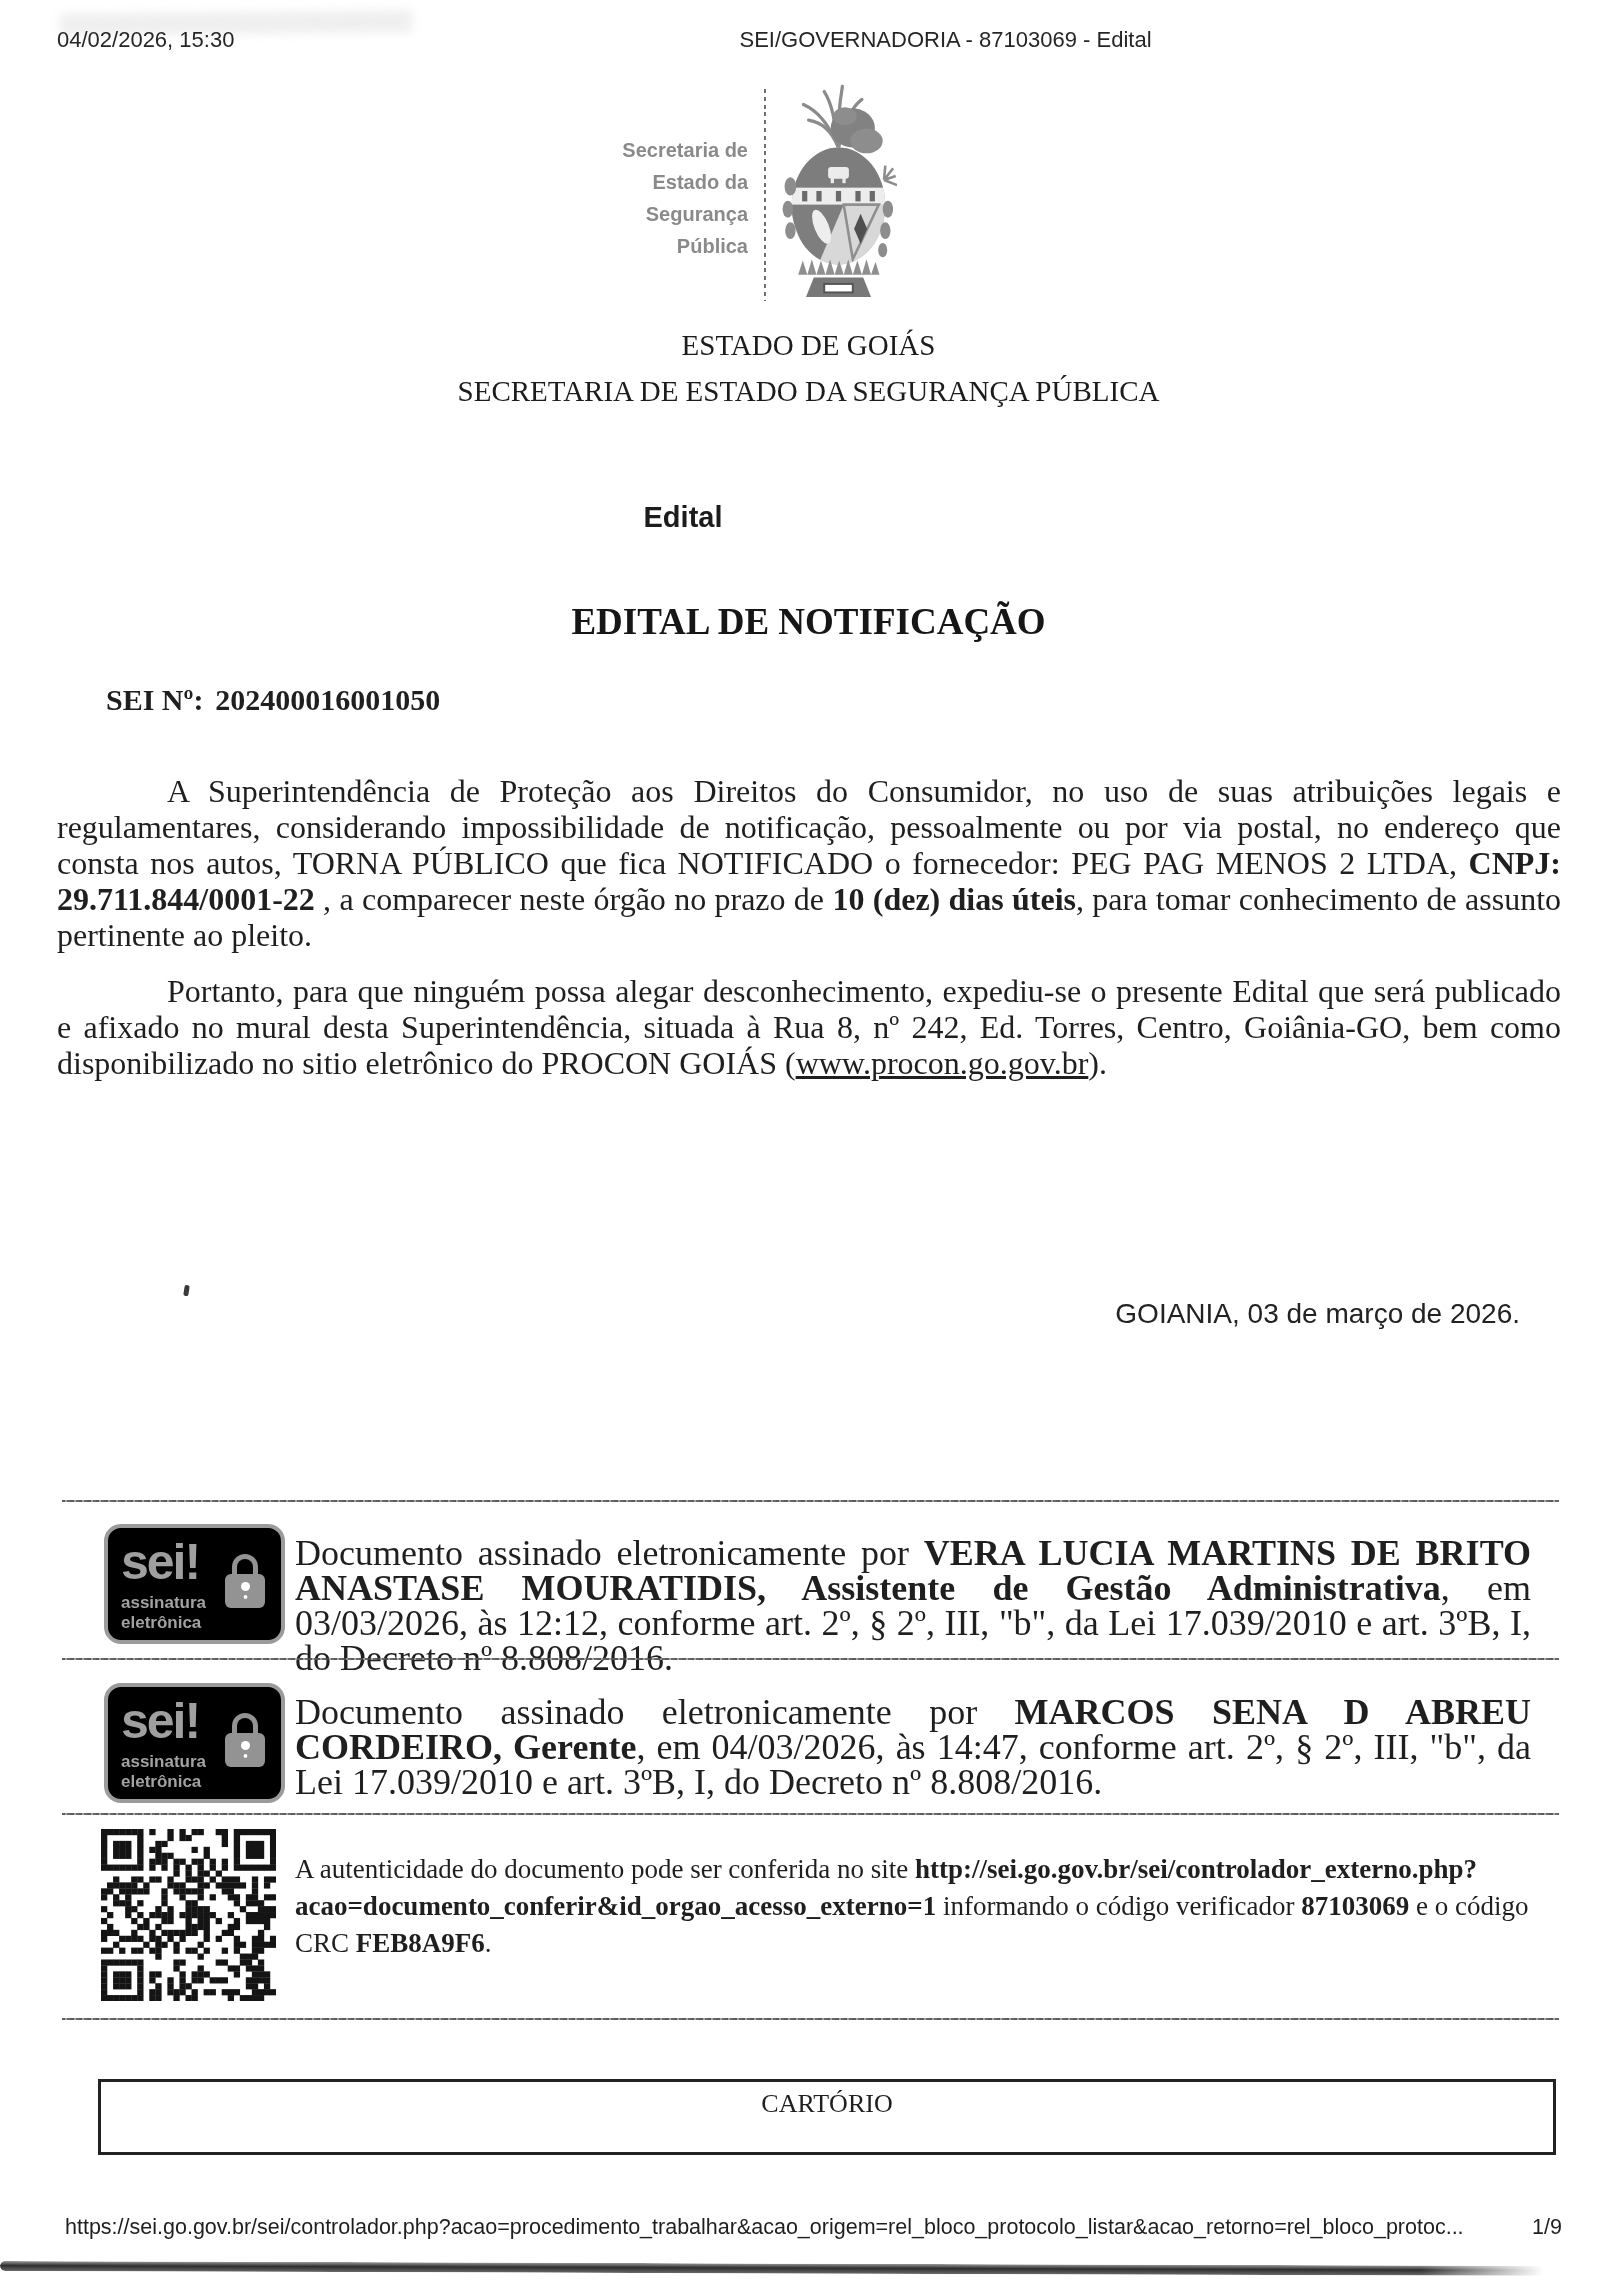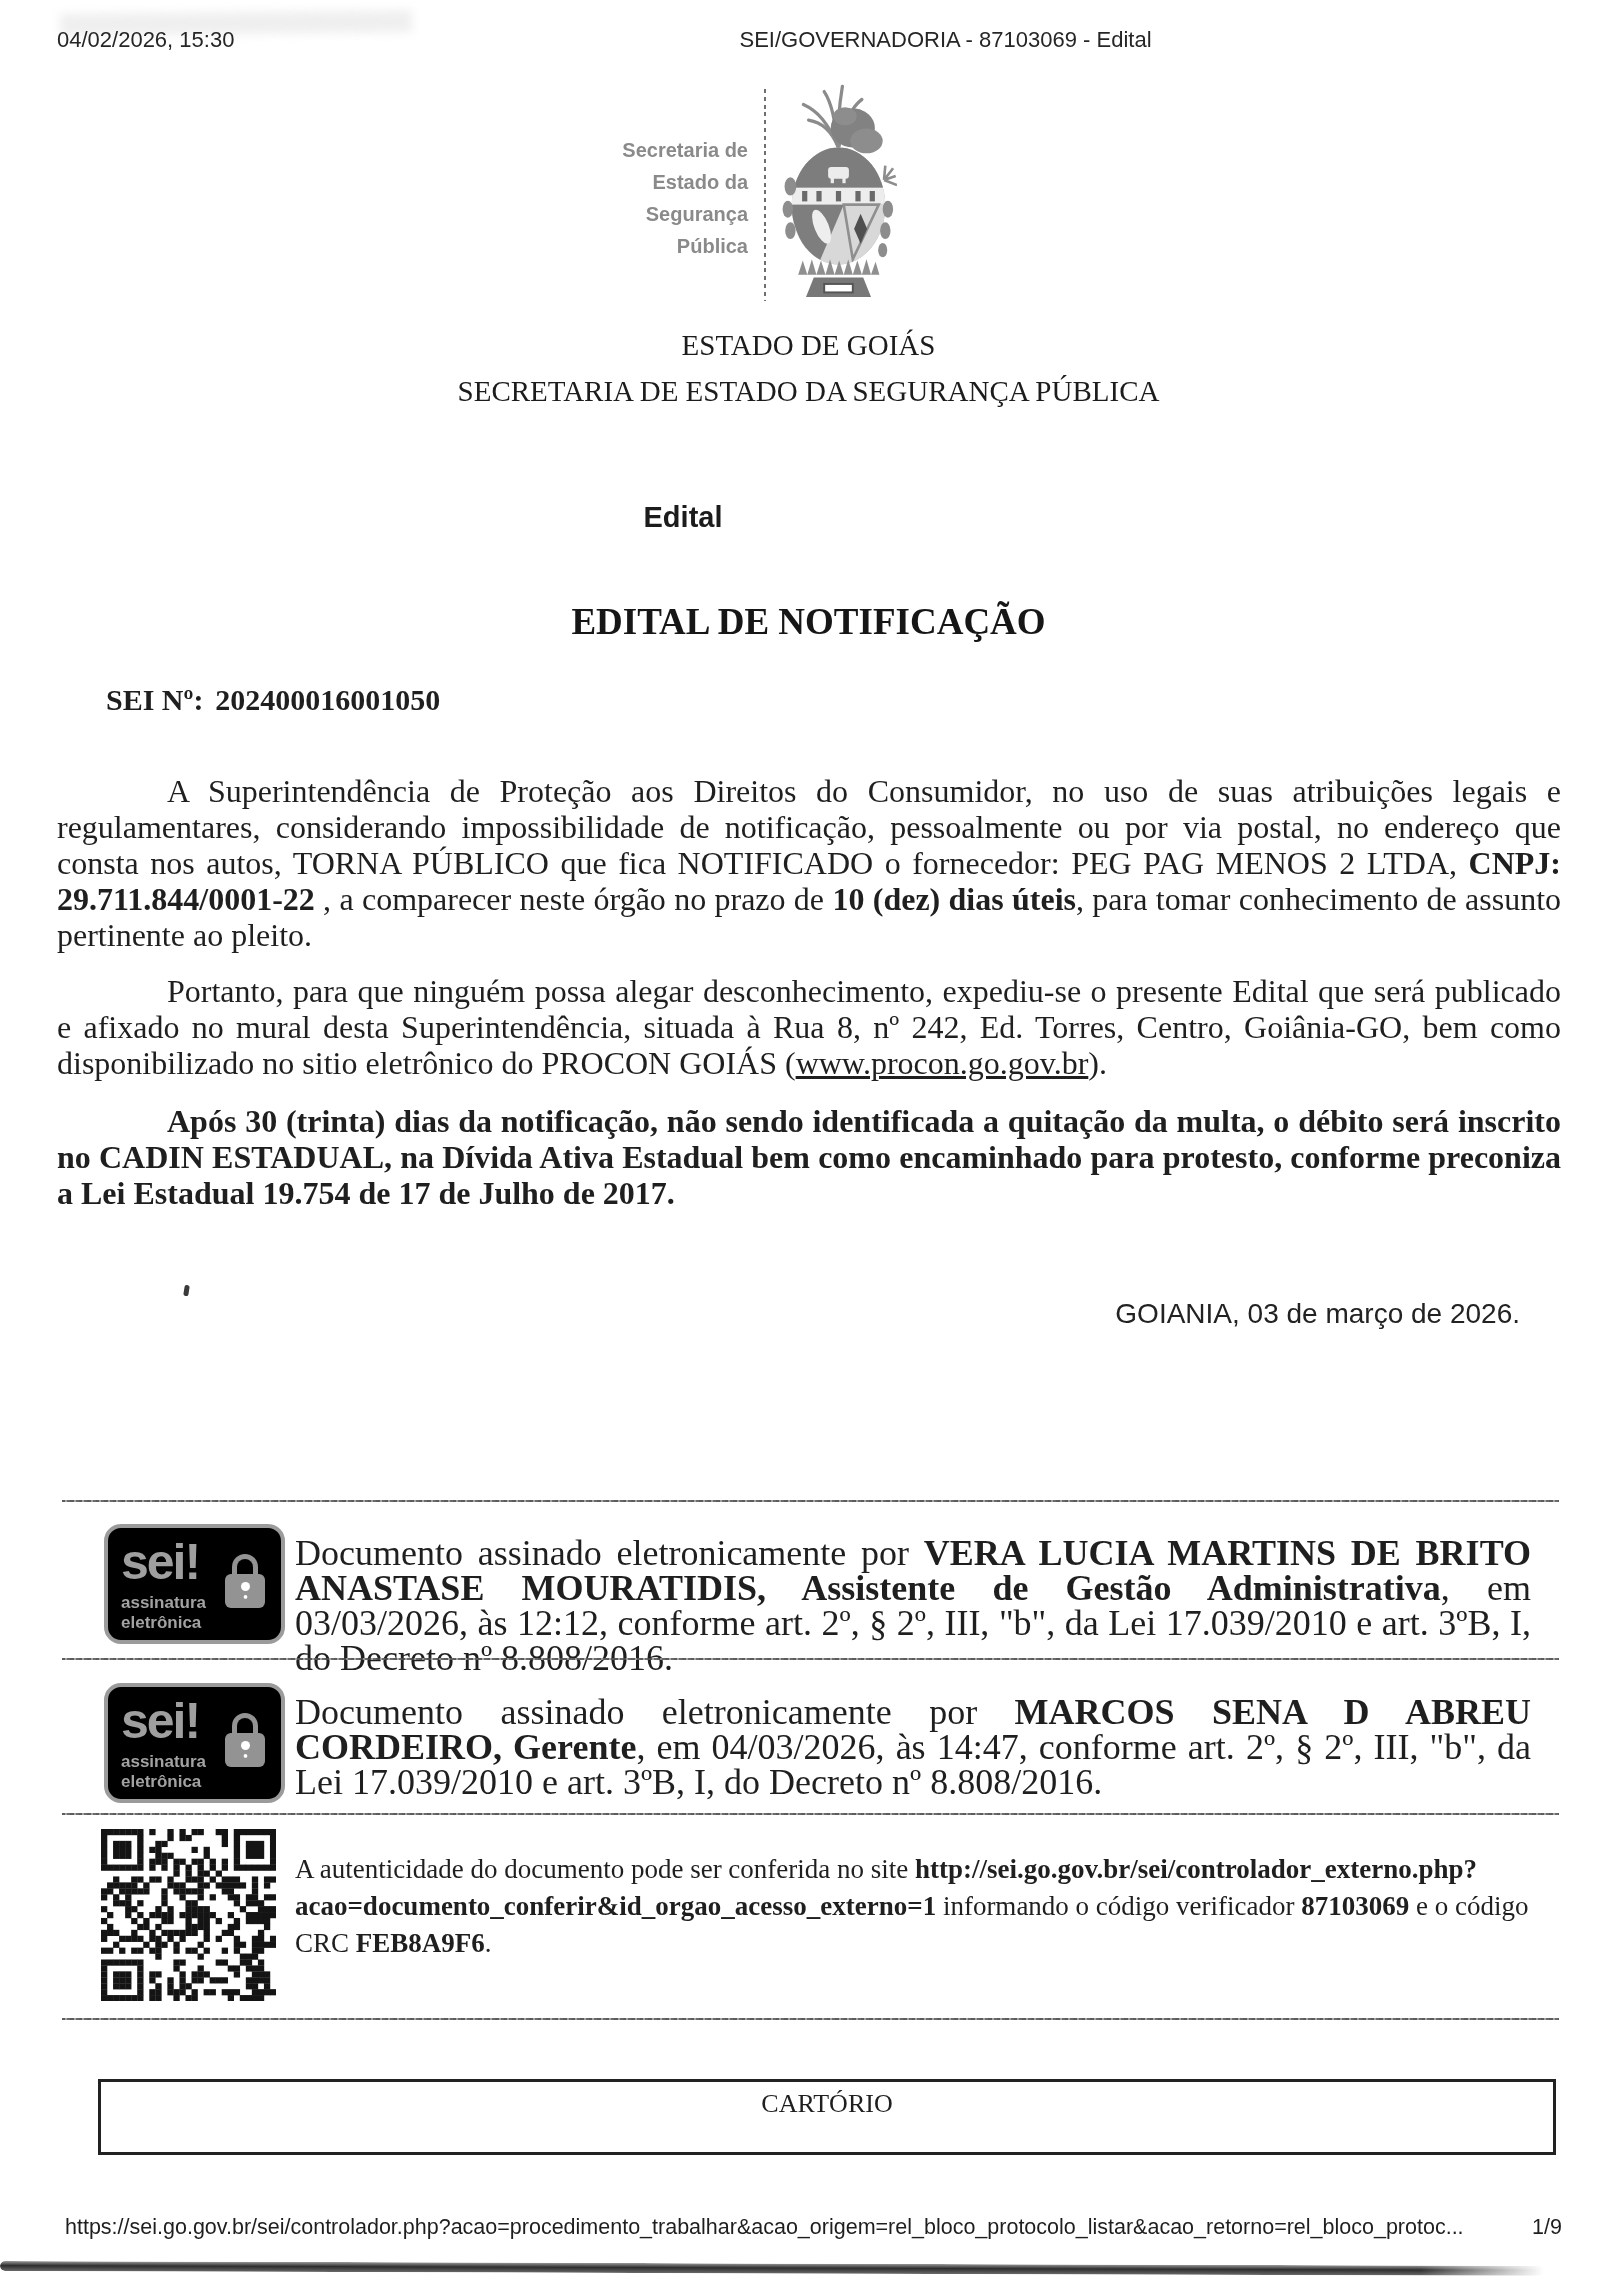--- a/index.html
+++ b/index.html
@@ -162,21 +162,20 @@
 <div class="abs kind">Edital</div>
 <div class="abs title">EDITAL DE NOTIFICAÇÃO</div>
 
 <div class="abs sei-line">
   <span>SEI Nº:</span><span class="num">202400016001050</span>
 </div>
 
 <div class="abs bodytext">
   <p class="p1"><span>A Superintendência de Proteção aos Direitos do Consumidor, no uso de suas atribuições legais e regulamentares, considerando impossibilidade de notificação, pessoalmente ou por via postal, no endereço que consta nos autos, TORNA PÚBLICO que fica NOTIFICADO o fornecedor: PEG PAG MENOS 2 LTDA, </span><b>CNPJ: 29.711.844/0001-22 </b><span>, a comparecer neste órgão no prazo de </span><b>10 (dez) dias úteis</b><span>, para tomar conhecimento de assunto pertinente ao pleito.</span></p>
   <p class="p2"><span>Portanto, para que ninguém possa alegar desconhecimento, expediu-se o presente Edital que será publicado e afixado no mural desta Superintendência, situada à Rua 8, nº 242, Ed. Torres, Centro, Goiânia-GO, bem como disponibilizado no sitio eletrônico do PROCON GOIÁS (</span><span class="ulink">www.procon.go.gov.br</span><span>).</span></p>
-  <p class="p3">Após 30 (trinta) dias da notificação, não sendo identificada a quitação da multa, o débito será inscrito no CADIN ESTADUAL, na Dívida Ativa Estadual bem como encaminhado para protesto, conforme preconiza a Lei Estadual 19.754 de 17 de Julho de 2017.</p>
 </div>
 
 <div class="abs dateline">GOIANIA, 03 de março de 2026.</div>
 
 <div class="abs rule r1"></div>
 
 <div class="abs stamp st1">
   <div class="brand">sei!</div>
   <div class="sub">
     <span>assinatura</span><br>

